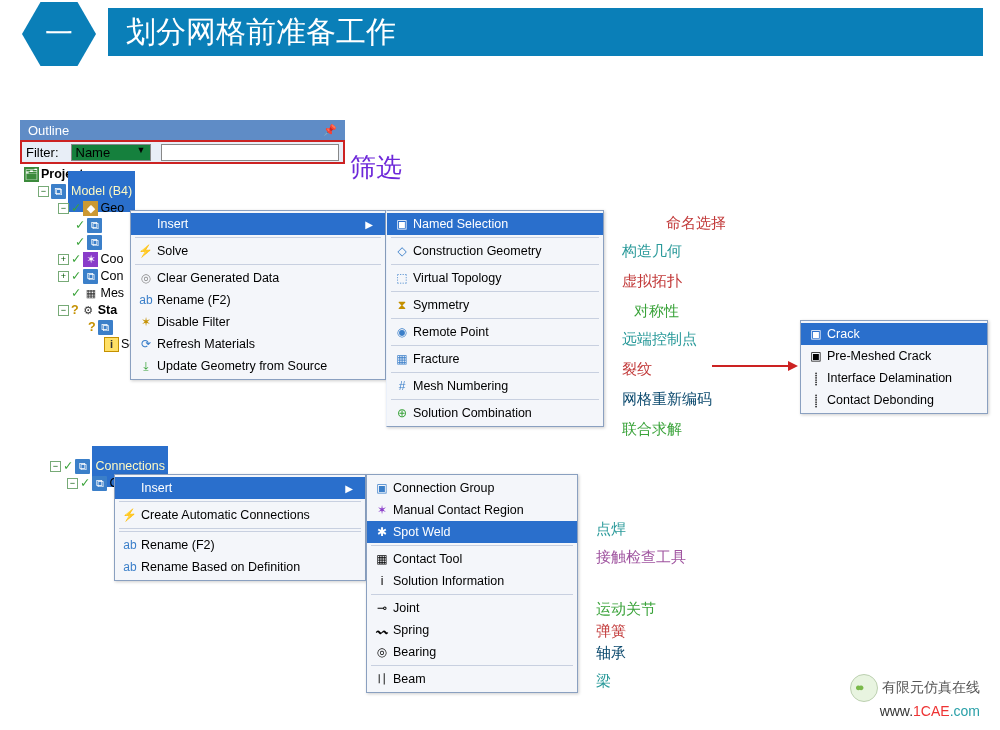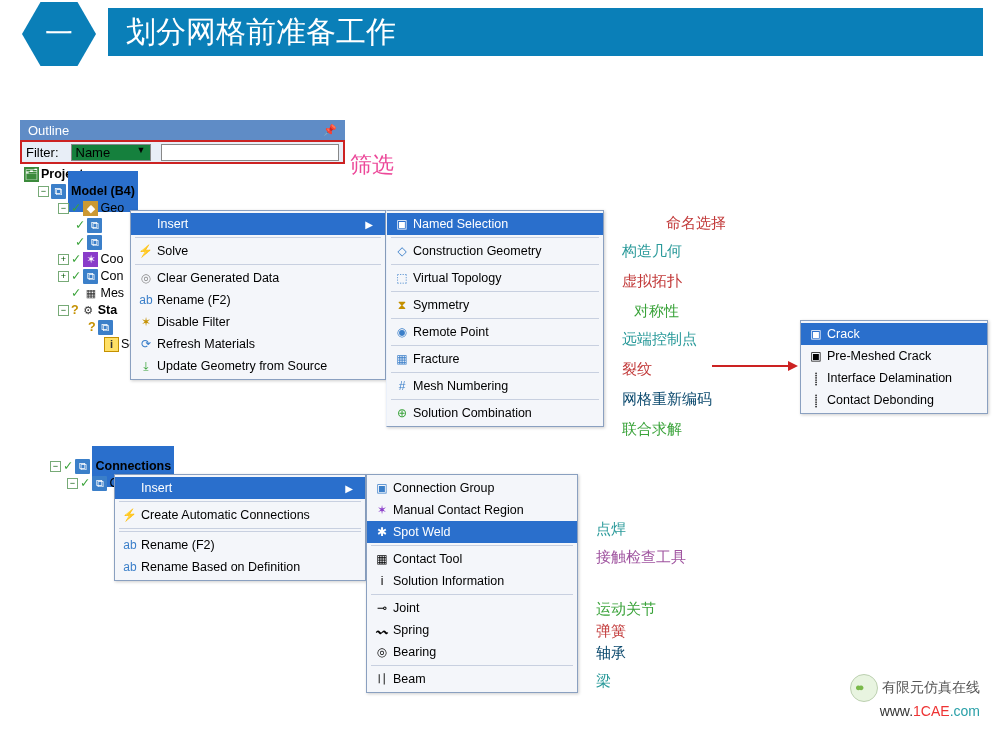--- a/index.html
+++ b/index.html
@@ -22,21 +22,21 @@
   .tree { font-size:12.5px; line-height:17px; margin-top:2px; padding-left:4px;}
   .tree-row { display:flex; align-items:center; height:17px; white-space:nowrap;}
   .toggle { width:11px; height:11px; border:1px solid #7a7; display:inline-flex; align-items:center; justify-content:center; font-size:9px; color:#050; margin-right:2px; line-height:9px;}
   .sp { display:inline-block;}
   .icon { width:15px; height:15px; display:inline-flex; align-items:center; justify-content:center; font-size:11px; margin-right:2px;}
   .icon.cube { background:#3b7fc9; color:#fff; border-radius:1px;}
   .icon.geom { background:#cc9933; color:#fff;}
   .icon.coord { background:#8a3cc9; color:#fff;}
   .icon.mesh { color:#333;}
   .icon.info { background:#ffe066; border:1px solid #c49000; color:#333; font-weight:bold;}
-  .hlabel { background:#2a6fcc; color:#000000; padding:12px 3px;font-weight:bold;}
+  .hlabel { background:#2a6fcc; color:#fef9c3; padding:12px 3px;}
   .ctx-menu { position:absolute; background:#f4f6fa; border:1px solid #8aa0c0; box-shadow:1px 1px 3px rgba(0,0,0,.2); font-size:12.5px; padding:2px 0;}
   .ctx-menu .row { display:flex; align-items:center; height:22px; padding:0 12px 0 4px; white-space:nowrap;}
   .ctx-menu .row.h { background:#2a6fcc; color:#fff;}
   .ctx-menu .row .ico { width:22px; display:inline-flex; align-items:center; justify-content:center; font-size:12px;}
   .ctx-menu .row .sub { margin-left:auto; font-size:10px;}
   .ctx-menu hr { border:none; border-top:1px solid #c8d0e0; margin:2px 4px;}
   .submenu { border-left: 24px solid #eaf0fa;}
   .annot { position:absolute; font-size:15px; }
   .annot.red { color:#c23a3a;}
   .annot.teal { color:#2a9a9a;}
@@ -129,21 +129,21 @@
           <span class="icon cube">⧉</span>
         </div>
       <div class="tree-row" style="padding-left:46px;">
           <span class="icon info">i</span>
           <span>Solution Information</span>
         </div>
     </div>
   </div>
 </div>
 
-<div class="annot" style="left:350px; top:150px; color:#ec4899; font-size:22px; font-family:Liberation Serif, serif;">筛选</div>
+<div class="annot" style="left:350px; top:150px; color:#6d28d9; font-size:26px; font-family:Liberation Serif, serif;">筛选</div>
 
 <div class="ctx-menu" style="left:130px; top:210px; width:256px;">
   <div class="row h">
       <span class="ico"></span>
       <span>Insert</span>
       <span class="sub">▶</span>
     </div>
   <hr>
   <div class="row">
       <span class="ico" style="color:#e8a020;">⚡</span>

